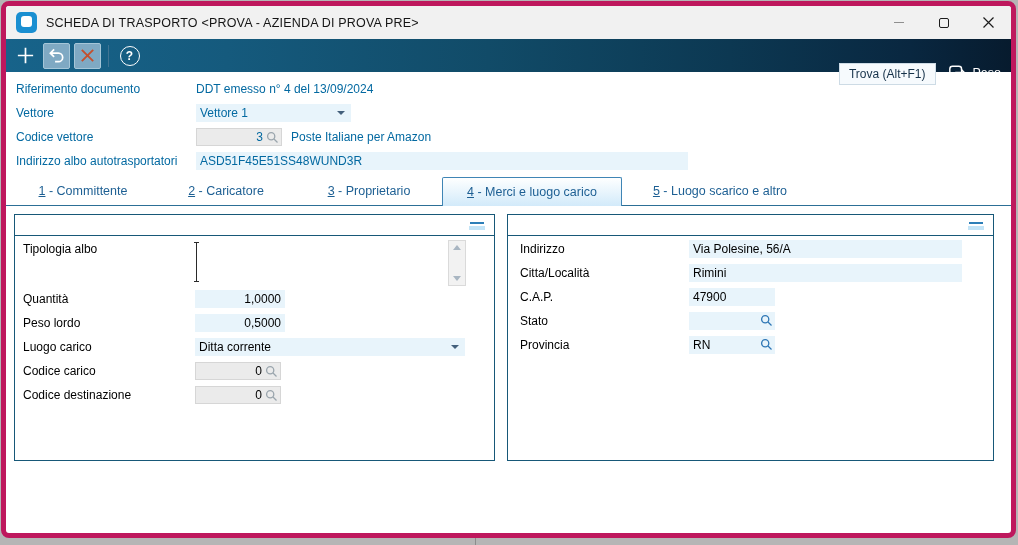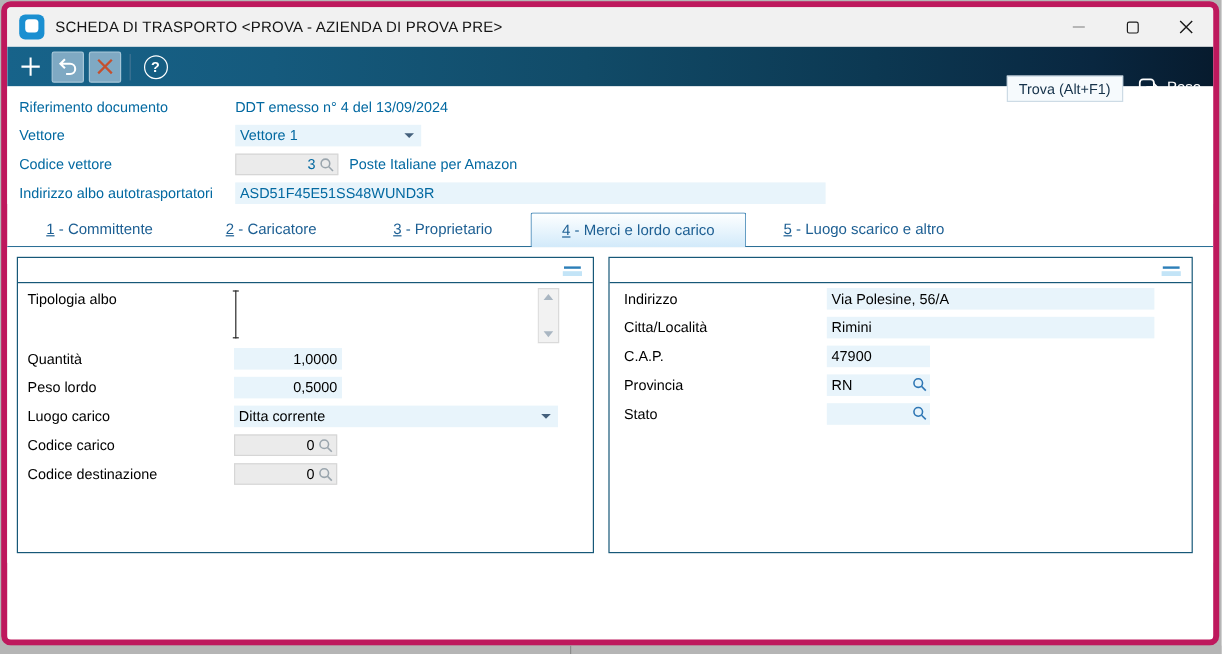--- a/index.html
+++ b/index.html
@@ -177,21 +177,21 @@
     <div class="tab t1">
         <span><span class="accel">1</span><span> - Committente</span></span>
       </div>
     <div class="tab t2">
         <span><span class="accel">2</span><span> - Caricatore</span></span>
       </div>
     <div class="tab t3">
         <span><span class="accel">3</span><span> - Proprietario</span></span>
       </div>
     <div class="tab t4 active">
-        <span><span class="accel">4</span><span> - Merci e lordo carico</span></span>
+        <span><span class="accel">4</span><span> - Merci e luogo carico</span></span>
       </div>
     <div class="tab t5">
         <span><span class="accel">5</span><span> - Luogo scarico e altro</span></span>
       </div>
   </div>
 
   <div class="panels">
 
     <div class="panel left">
       <div class="panel-head">
@@ -268,39 +268,39 @@
             <span>Rimini</span>
           </div>
         </div>
         <div class="p-row">
           <span class="lbl">C.A.P.</span>
           <div class="field blue pl4 w86">
             <span>47900</span>
           </div>
         </div>
         <div class="p-row">
+          <span class="lbl">Stato</span>
+          <div class="field blue pl4 w86">
+            <span></span>
+            <svg class="mag" width="13" height="13" viewBox="0 0 13 13">
+                <circle cx="5.2" cy="5.2" r="3.6" fill="none" stroke="#2f77b5" stroke-width="1.3"></circle>
+                <line x1="8" y1="8" x2="11.5" y2="11.5" stroke="#2f77b5" stroke-width="1.3"></line>
+              </svg>
+          </div>
+        </div>
+        <div class="p-row">
           <span class="lbl">Provincia</span>
           <div class="field blue pl4 w86">
             <span>RN</span>
             <svg class="mag" width="13" height="13" viewBox="0 0 13 13">
                 <circle cx="5.2" cy="5.2" r="3.6" fill="none" stroke="#2f77b5" stroke-width="1.3"></circle>
                 <line x1="8" y1="8" x2="11.5" y2="11.5" stroke="#2f77b5" stroke-width="1.3"></line>
               </svg>
           </div>
         </div>
-        <div class="p-row">
-          <span class="lbl">Stato</span>
-          <div class="field blue pl4 w86">
-            <span></span>
-            <svg class="mag" width="13" height="13" viewBox="0 0 13 13">
-                <circle cx="5.2" cy="5.2" r="3.6" fill="none" stroke="#2f77b5" stroke-width="1.3"></circle>
-                <line x1="8" y1="8" x2="11.5" y2="11.5" stroke="#2f77b5" stroke-width="1.3"></line>
-              </svg>
-          </div>
-        </div>
       </div>
     </div>
 
   </div>
 </div>
 
 <div class="bottom-strip"></div>
 <div class="bottom-divider"></div>
 
 </body></html>

